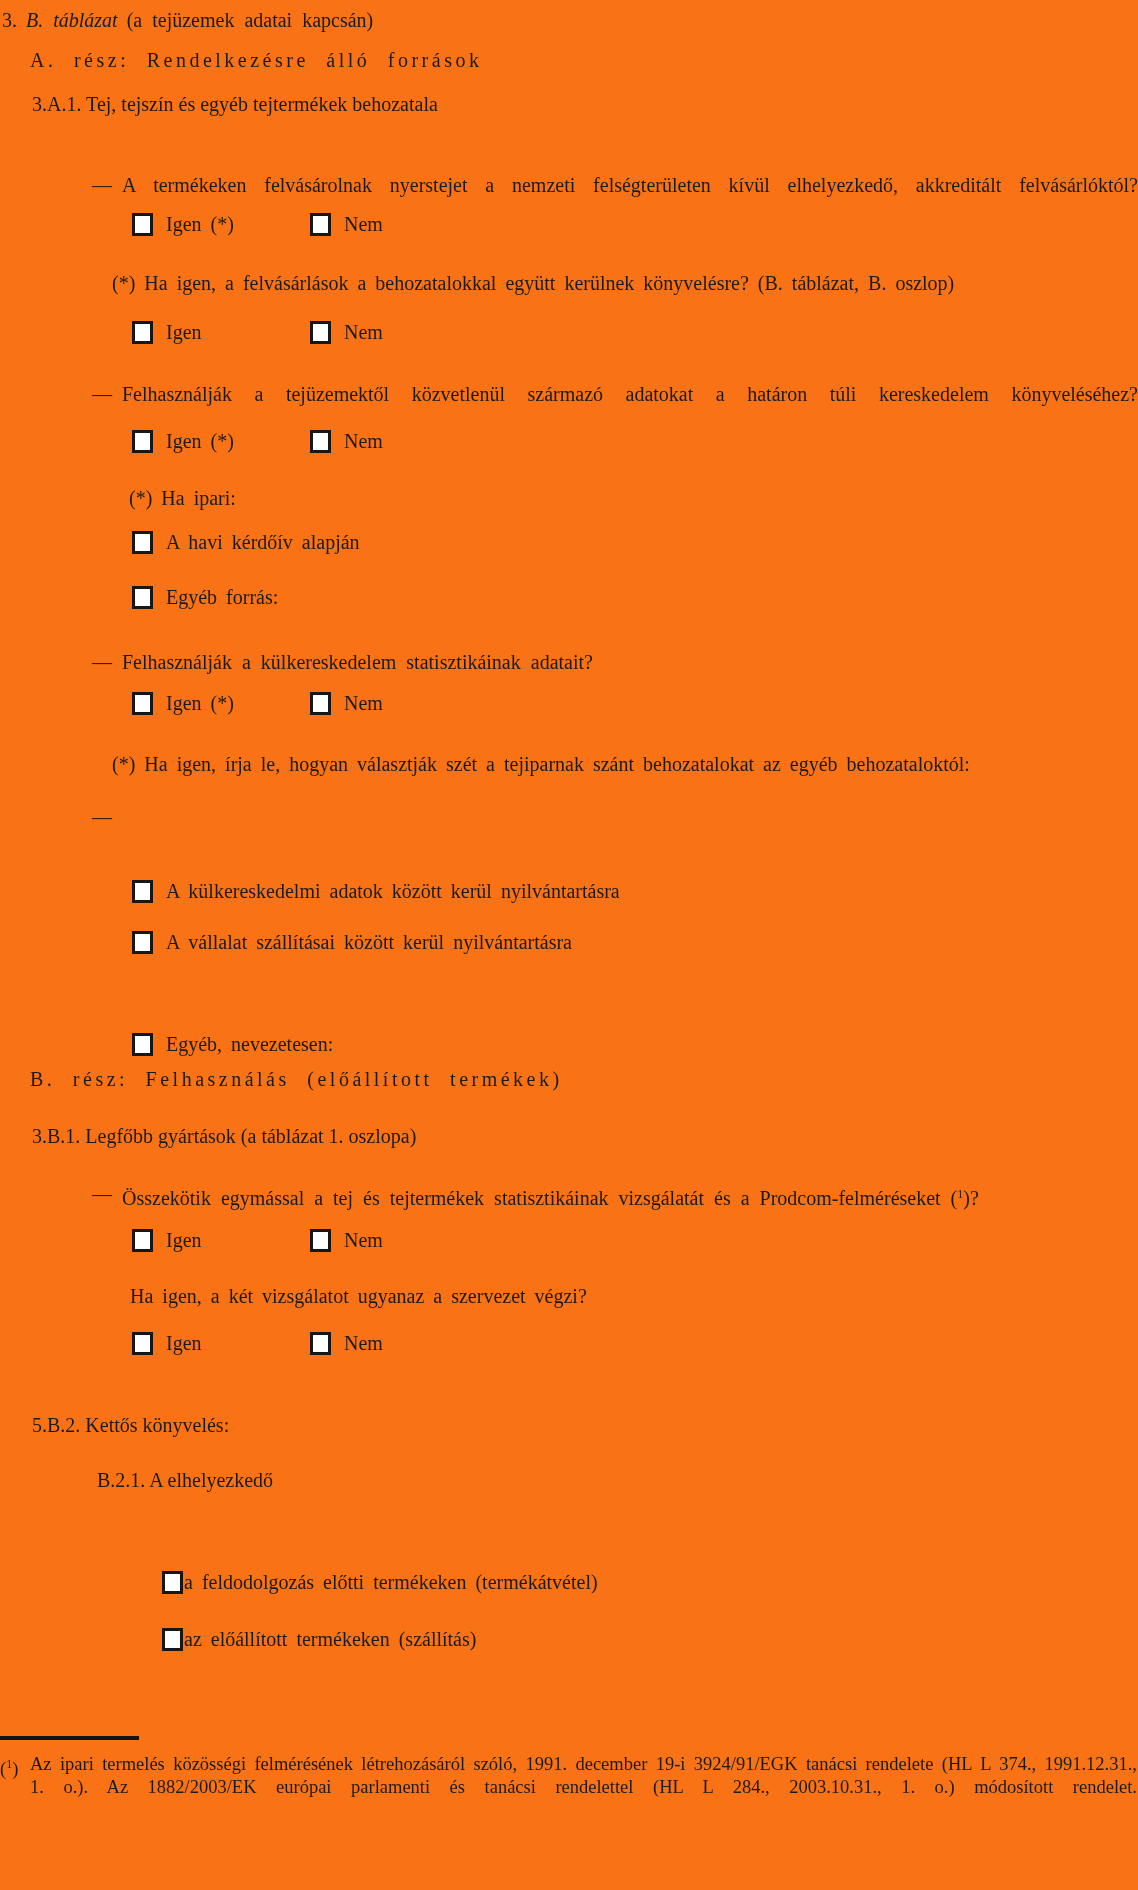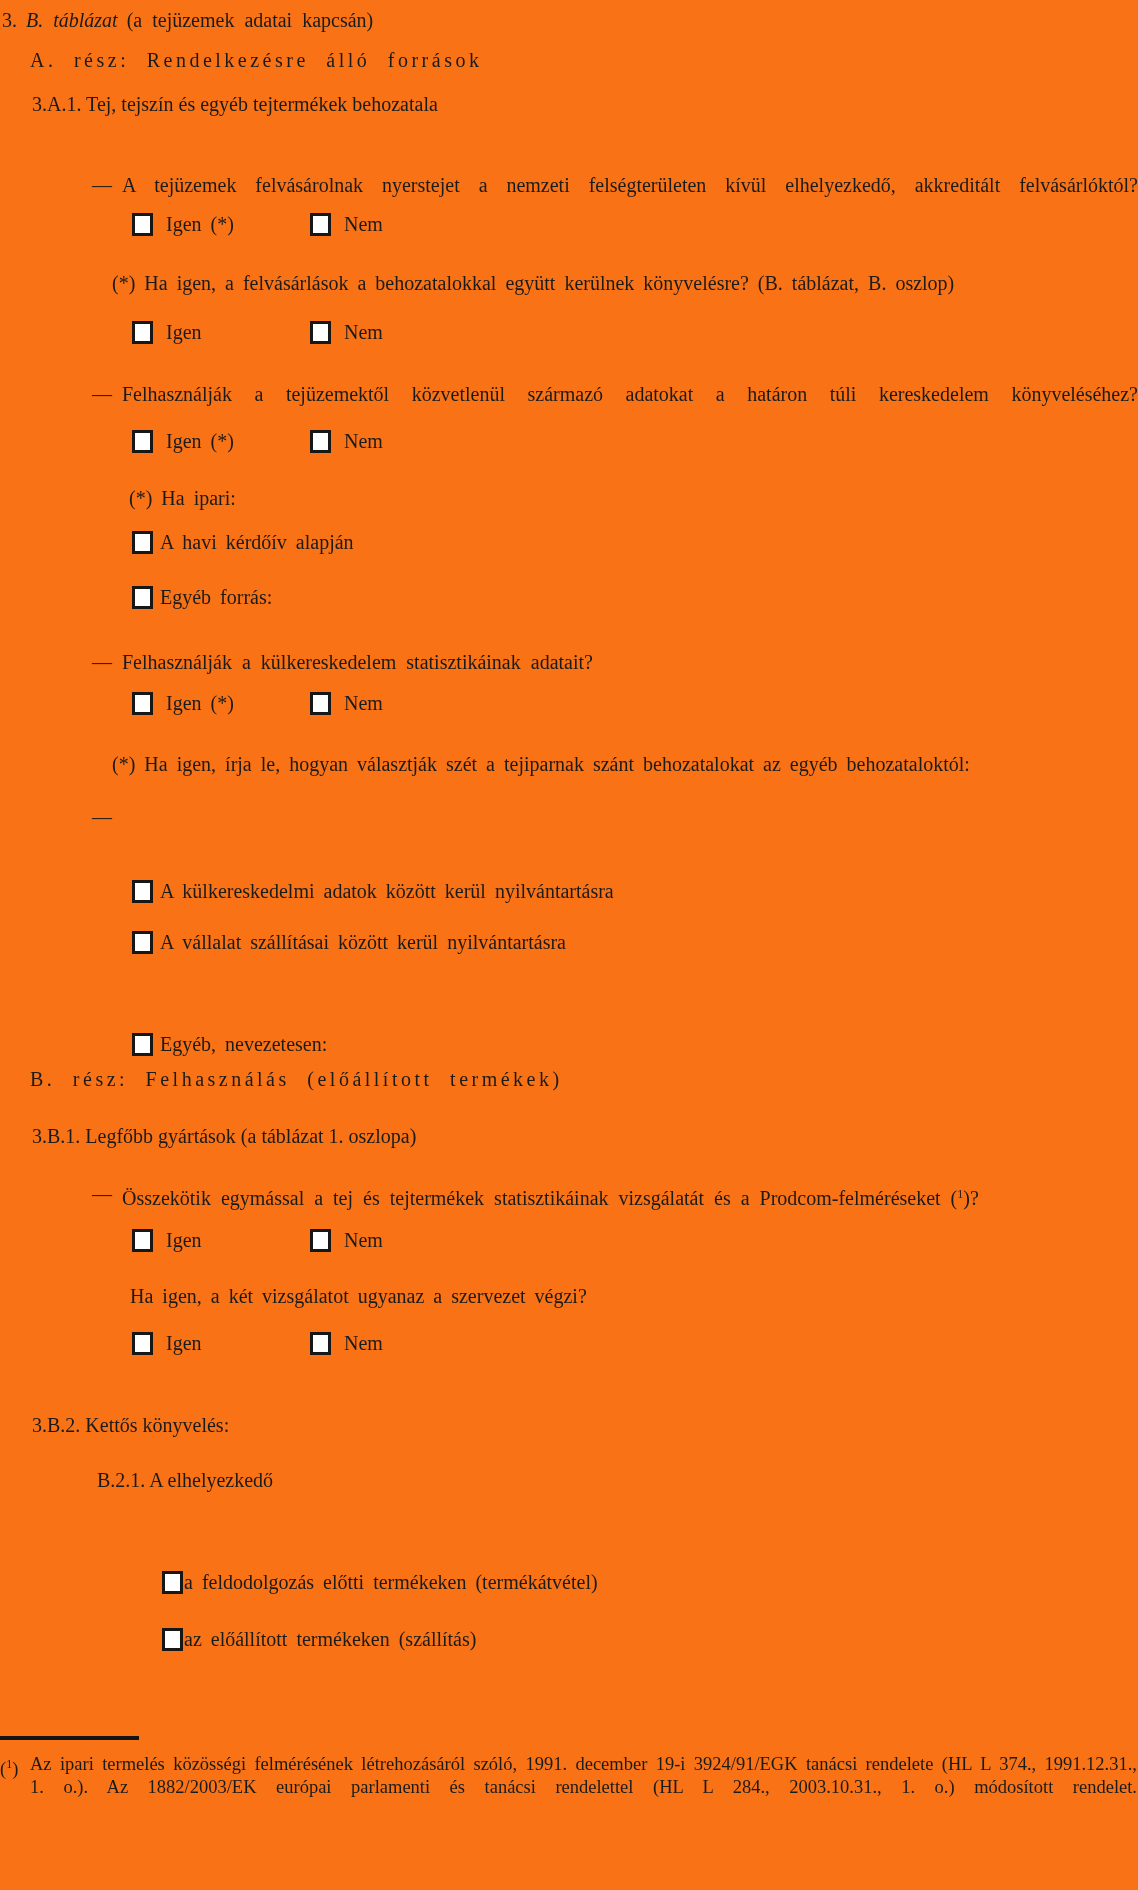--- a/index.html
+++ b/index.html
@@ -34,21 +34,21 @@
   .box {
     width: 15px; height: 17px;
     border: 3px solid #171717;
     background: #ffffff;
     flex: none;
     display: inline-block;
   }
   .cbgroup .lbl { margin-left: 13px; font-size: 20px; word-spacing: 4px; white-space: nowrap; }
 
   .opt { display: flex; align-items: center; left: 132px; }
-  .opt .lbl { margin-left: 7px; font-size: 20px; word-spacing: 4px; white-space: nowrap; }
+  .opt .lbl { margin-left: 13px; font-size: 20px; word-spacing: 4px; white-space: nowrap; }
   .opt.lvl2 { left: 162px; }
   .opt.lvl2 .lbl { margin-left: 1px; }
 
   sup.fn { font-size: 12px; vertical-align: 7px; }
 
   .rule { left: 0; top: 1736px; width: 139px; height: 4px; background: #141414; }
 
   .footnote {
     left: 30px; top: 1753px; width: 1107px;
     font-size: 18.5px; line-height: 22.5px;
@@ -64,21 +64,21 @@
 
   <div class="abs doc-title t">
     <span>3.</span><span class="italic">B. táblázat</span><span class="rest">(a tejüzemek adatai kapcsán)</span>
   </div>
 
   <div class="abs part-heading" style="top:49px">A. rész: Rendelkezésre álló források</div>
 
   <div class="abs section-heading" style="top:93px">3.A.1. Tej, tejszín és egyéb tejtermékek behozatala</div>
 
   <div class="abs question single t" style="top:170px">
-    <span class="dash">—</span><span>A tejüzemek felvásárolnak nyerstejet a nemzeti felségterületen kívül elhelyezkedő, akkreditált felvásárlóktól?</span>
+    <span class="dash">—</span><span>A termékeken felvásárolnak nyerstejet a nemzeti felségterületen kívül elhelyezkedő, akkreditált felvásárlóktól?</span>
   </div>
 
   <div class="abs cbrow" style="top:213px">
     <span class="cbgroup">
       <span class="box"></span>
       <span class="lbl">Igen (*)</span>
     </span>
     <span class="cbgroup second">
       <span class="box"></span>
       <span class="lbl">Nem</span>
@@ -183,21 +183,21 @@
     <span class="cbgroup">
       <span class="box"></span>
       <span class="lbl">Igen</span>
     </span>
     <span class="cbgroup second">
       <span class="box"></span>
       <span class="lbl">Nem</span>
     </span>
   </div>
 
-  <div class="abs section-heading" style="top:1414px">3.B.2. Kettős könyvelés:</div>
+  <div class="abs section-heading" style="top:1414px">5.B.2. Kettős könyvelés:</div>
 
   <div class="abs section-heading" style="left:97px; top:1469px">B.2.1. A elhelyezkedő</div>
 
 
   <div class="abs opt lvl2" style="top:1571px">
     <span class="box"></span>
     <span class="lbl">a feldodolgozás előtti termékeken (termékátvétel)</span>
   </div>
   <div class="abs opt lvl2" style="top:1628px">
     <span class="box"></span>

